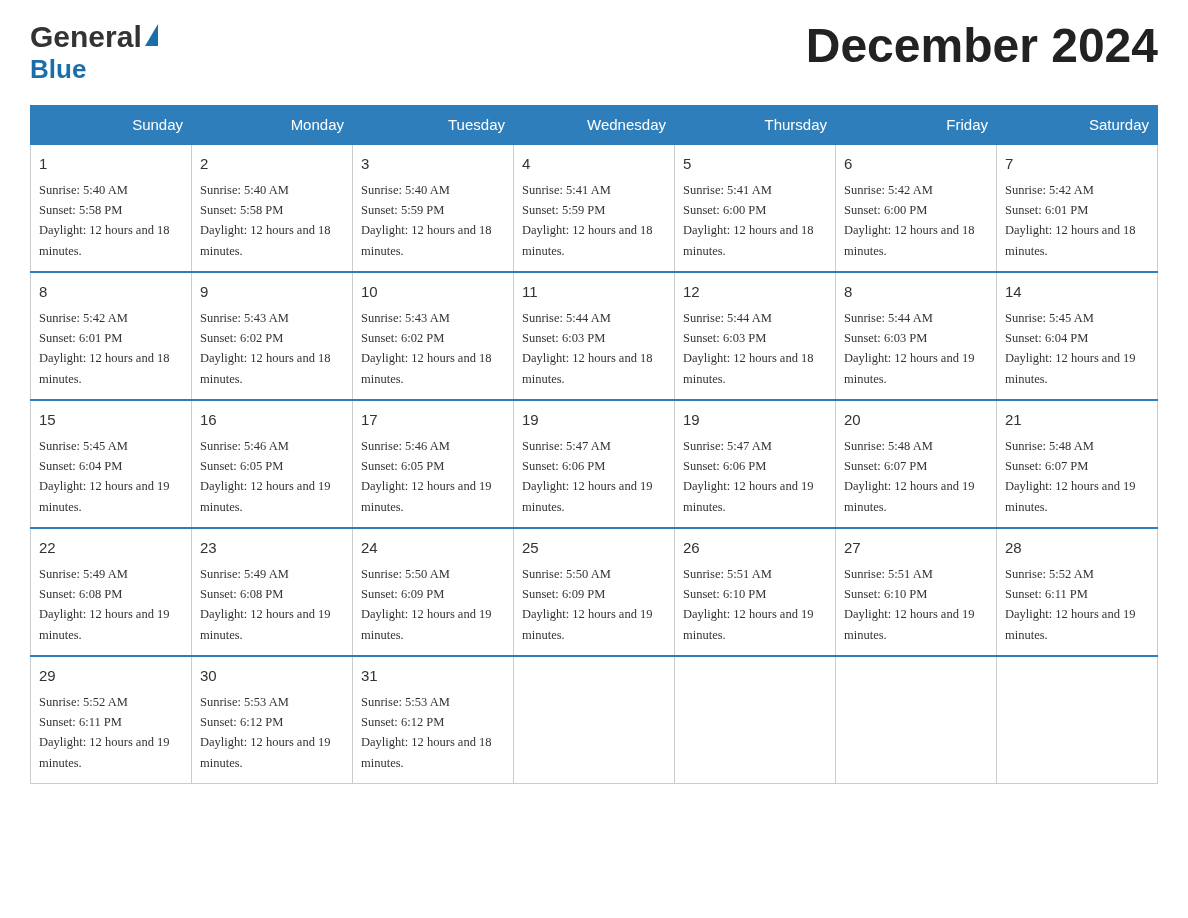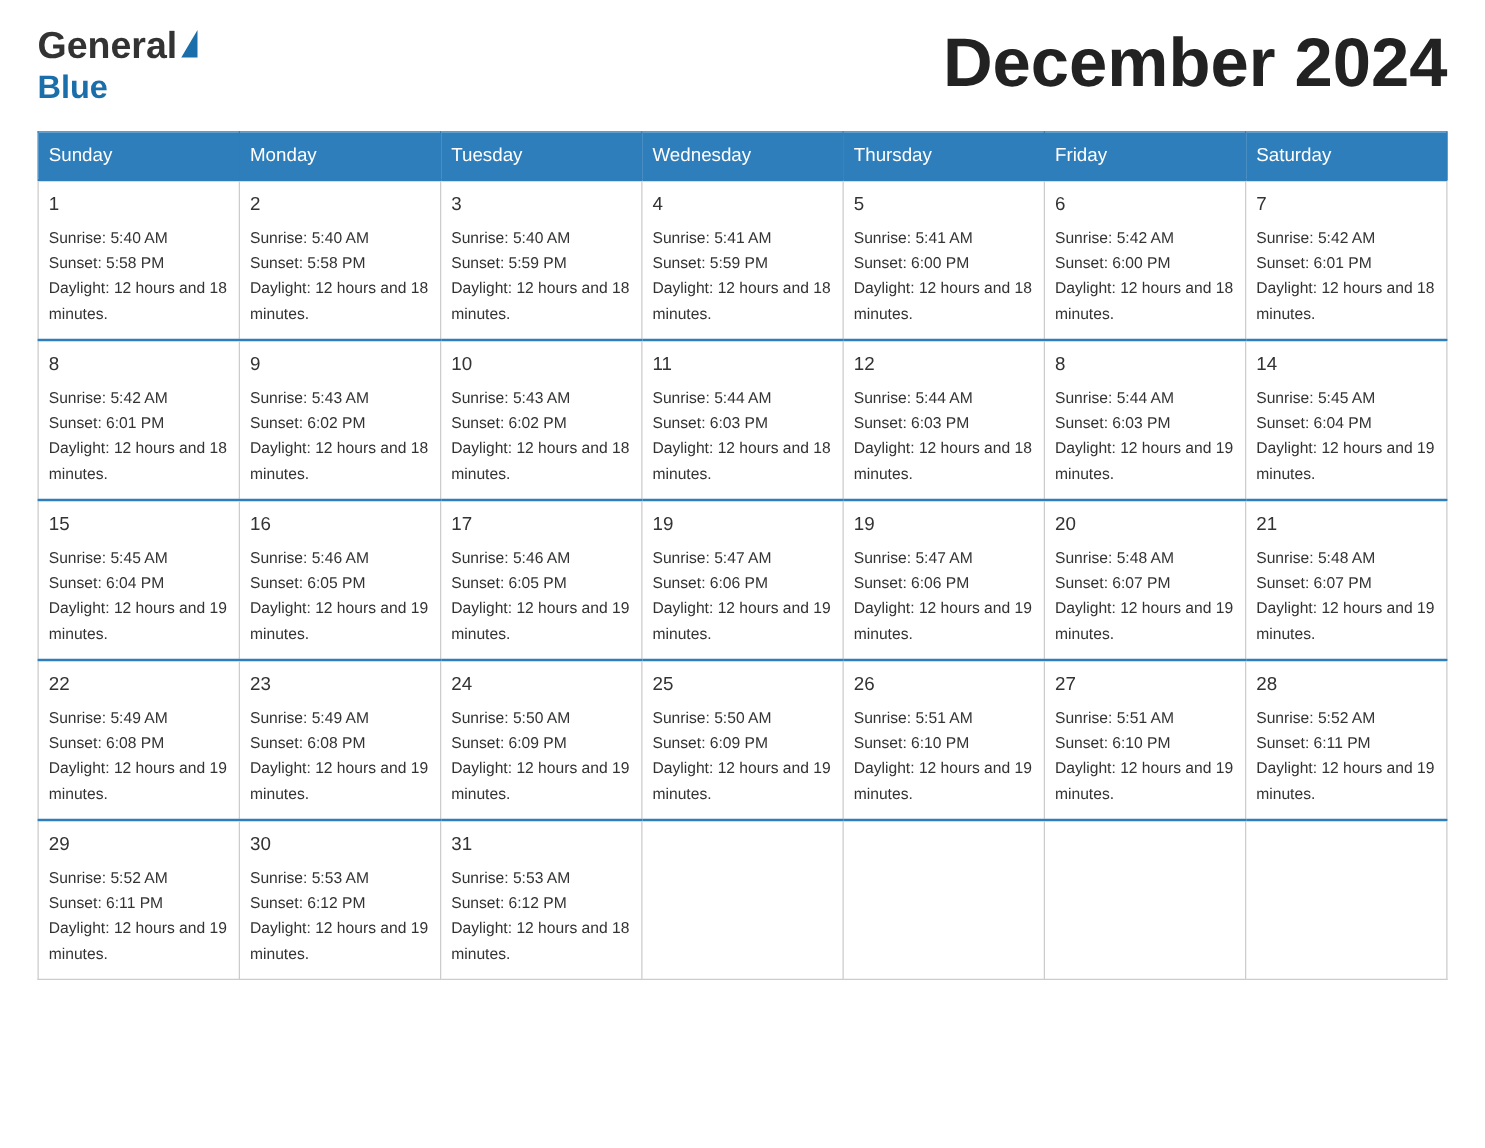--- a/index.html
+++ b/index.html
@@ -18,40 +18,40 @@
     }
     .logo {
       display: flex;
       flex-direction: column;
       align-items: flex-start;
     }
     .title-block {
       text-align: right;
     }
     .month-title {
-      font-size: 55px;
+      font-size: 48px;
       font-weight: bold;
       color: #222;
       line-height: 1.1;
     }
     .location-title {
       font-size: 22px;
       color: #444;
       margin-top: 4px;
     }
     .calendar-table {
       width: 100%;
       border-collapse: collapse;
       font-size: 13px;
     }
     .calendar-table thead tr th {
       background-color: #2e7ebb;
       color: #fff;
       padding: 10px 8px;
-      text-align: left;
+      text-align: right;
       font-size: 15px;
       font-weight: normal;
       border: 1px solid #2e7ebb;
     }
     .calendar-table tbody tr td {
       vertical-align: top;
       padding: 8px 8px 10px 8px;
       border: 1px solid #ccc;
       border-top: 2px solid #2e7ebb;
       width: 14.28%;
@@ -65,20 +65,21 @@
     .day-number {
       font-size: 15px;
       font-weight: normal;
       margin-bottom: 4px;
       display: block;
     }
     .day-info {
       font-size: 12.5px;
       color: #333;
       line-height: 1.55;
+      font-family: Liberation Serif, serif;
     }
     .logo-top {
       display: flex;
       align-items: center;
     }
     .logo-lines {
       display: flex;
       flex-direction: column;
       justify-content: center;
     }

